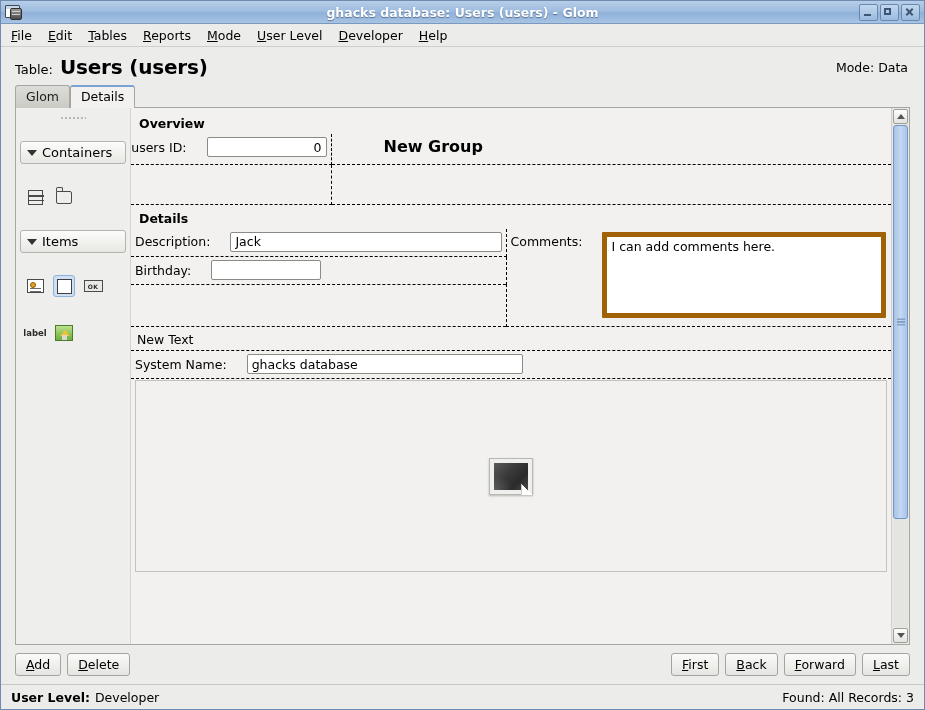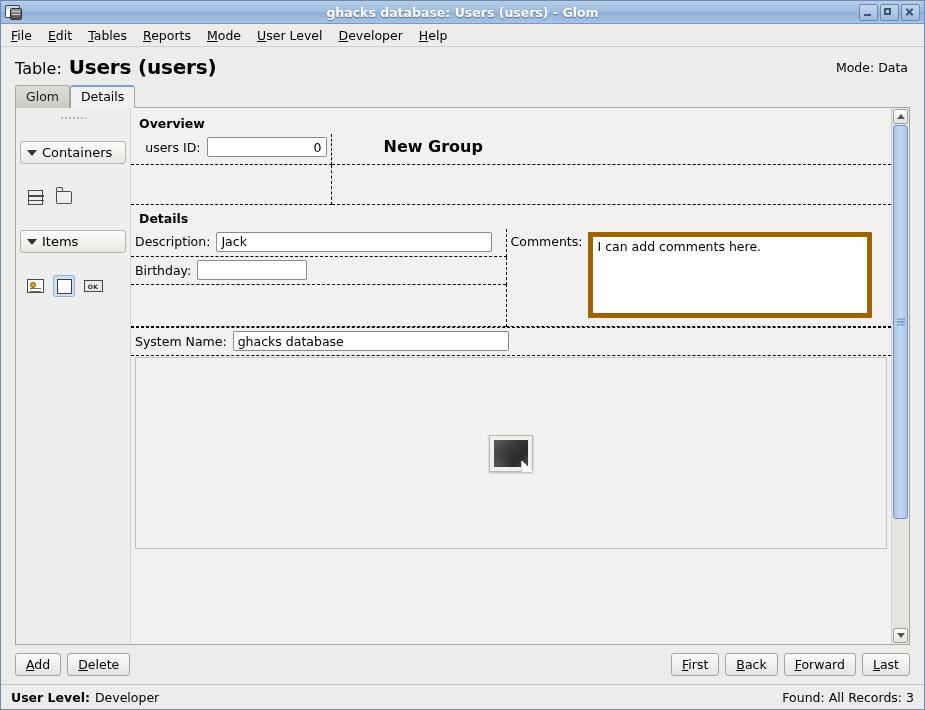--- a/index.html
+++ b/index.html
@@ -34,21 +34,21 @@
   .tb-btn .x1{transform:rotate(45deg);} .tb-btn .x2{transform:rotate(-45deg);}
 
   
   .menubar{height:22px;flex:0 0 22px;display:flex;align-items:center;padding:0 2px;
     background:#ececeb;border-bottom:1px solid #cfcfcb;}
   .menu-item{padding:2px 8px;font-size:12.5px;cursor:pointer;color:#000;white-space:nowrap;}
   .mn{text-decoration:underline;}
 
   
   .header{flex:0 0 auto;padding:8px 14px 2px 14px;display:flex;align-items:baseline;background:#ececeb;}
-  .hdr-label{font-size:16px;}
+  .hdr-label{font-size:13px;}
   .hdr-title{font-size:20px;font-weight:bold;margin-left:7px;letter-spacing:-.2px;}
   .hdr-mode{margin-left:auto;font-size:12.5px;align-self:center;padding-right:2px;}
 
   
   .tabstrip{flex:0 0 auto;display:flex;align-items:flex-end;padding:6px 0 0 14px;background:#ececeb;height:26px;
     box-sizing:border-box;}
   .tab{padding:3px 10px 4px 10px;font-size:12.5px;border:1px solid #a7a7a2;border-bottom:none;
     border-radius:3px 3px 0 0;background:linear-gradient(to bottom,#dcdcd8,#cbcbc6);cursor:pointer;
     position:relative;top:1px;color:#1d1d1d;}
   .tab.active{background:#f2f1ef;border-color:#a7a7a2;border-top:2px solid #7aa3d4;
@@ -96,21 +96,21 @@
   
   .canvas-wrap{flex:1 1 auto;display:flex;min-width:0;background:#f2f1ef;}
   .canvas{flex:1 1 auto;position:relative;overflow:hidden;background:#f2f1ef;min-width:0;padding:6px 0 0 0;}
   .group-title{font-weight:bold;font-size:12.5px;padding:2px 0 3px 8px;}
   .grp-sub{font-weight:bold;font-size:16px;margin-left:48px;}
 
   .lay-table{border-collapse:collapse;width:100%;table-layout:fixed;}
   .cell{border:1px dashed #000;vertical-align:top;padding:3px 4px;box-sizing:border-box;}
   .cell.nt{border-top:none;} .cell.nl{border-left:none;} .cell.nr{border-right:none;}
 
-  .fieldrow{display:flex;align-items:center;gap:6px;}
+  .fieldrow{display:flex;align-items:center;gap:20px;}
   .flabel{font-size:12.5px;white-space:nowrap;}
   .entry{border:1px solid #8b8b86;background:#fff;height:20px;box-sizing:border-box;
     font-family:inherit;font-size:12.5px;padding:1px 4px;border-radius:2px;color:#000;outline:none;}
   .entry.num{text-align:right;}
   .ta{border:5px solid #a16207;background:#fff;box-sizing:border-box;font-family:inherit;
     font-size:12.5px;padding:2px 4px;resize:none;outline:none;color:#000;border-radius:1px;}
 
   .imgframe{border:1px solid #c3c3be;background:#f2f1ef;display:flex;align-items:center;justify-content:center;}
   .photo{width:44px;height:37px;position:relative;}
   .photo .outer{position:absolute;inset:0;background:#efefed;border:1px solid #b9b9b4;
@@ -226,20 +226,28 @@
           <div class="pal-icon">
               <span class="ic-field"></span>
             </div>
           <div class="pal-icon sel">
               <span class="ic-rect"></span>
             </div>
           <div class="pal-icon">
             <span class="ic-ok">OK</span>
           </div>
         </div>
+        <div class="pal-row">
+          <div class="pal-icon">
+            <span class="ic-label">label</span>
+          </div>
+          <div class="pal-icon">
+              <span class="ic-image"></span>
+            </div>
+        </div>
       </div>
 
       <div class="canvas-wrap">
         <div class="canvas">
 
           <div class="group-title">Overview</div>
           <table class="lay-table">
             <tbody>
                 <tr>
               <td class="cell nt nl" style="width:200px;height:30px;">
@@ -283,20 +291,21 @@
                   <input class="entry" style="width: 110px;" value="">
                 </div>
               </td>
             </tr>
             <tr>
               <td class="cell nl" style="height:42px;"></td>
             </tr>
           </tbody>
             </table>
 
+          <div class="group-title" style="font-weight:normal;padding-left:6px;padding-top:5px;">New Text</div>
           <table class="lay-table">
             <tbody>
                 <tr>
               <td class="cell nl nr" style="height:28px;border-left:none;border-right:none;">
                 <div class="fieldrow">
                   <span class="flabel">System Name:</span>
                   <input class="entry" style="width: 276px;" value="ghacks database">
                 </div>
               </td>
             </tr>

